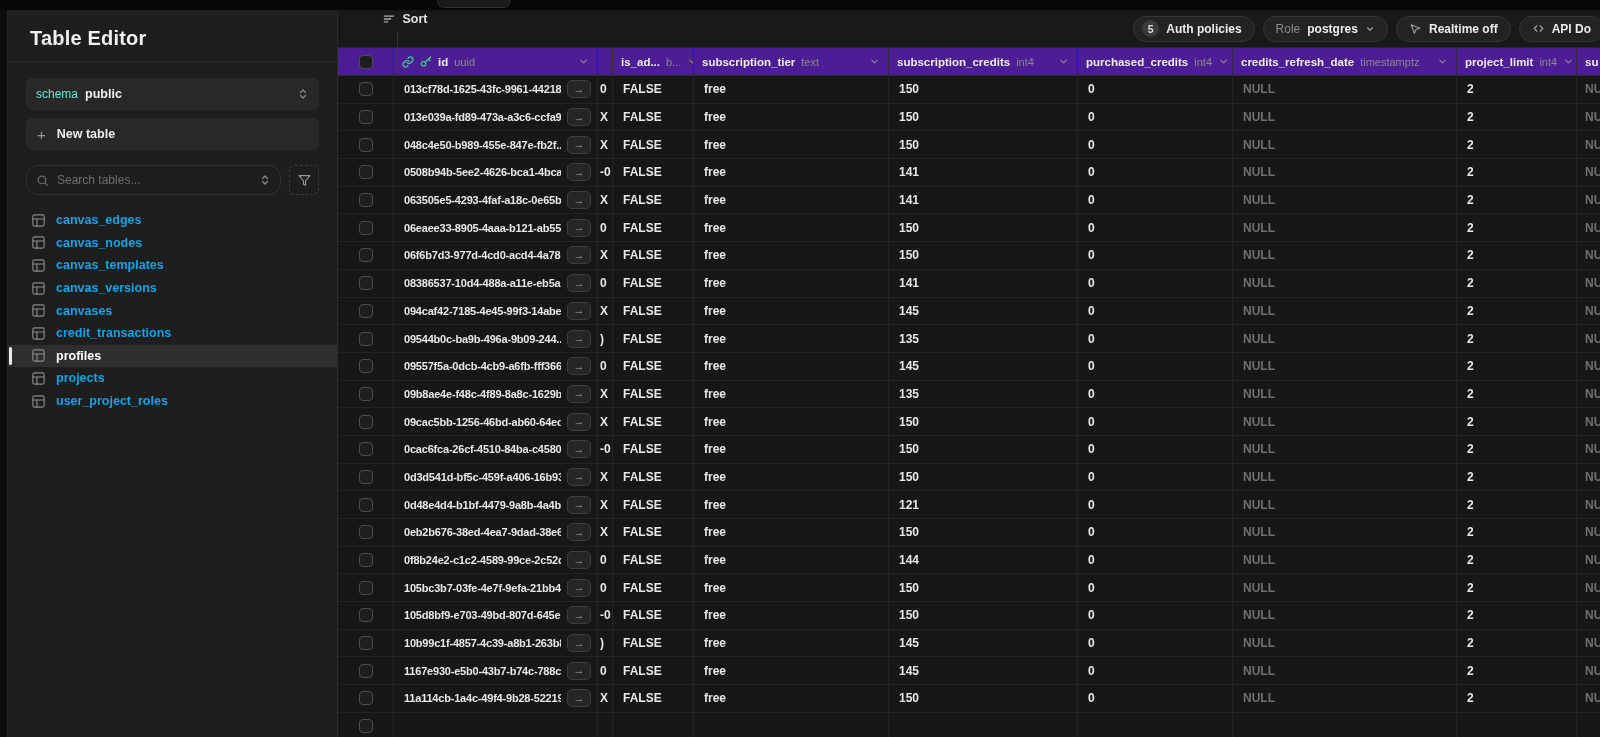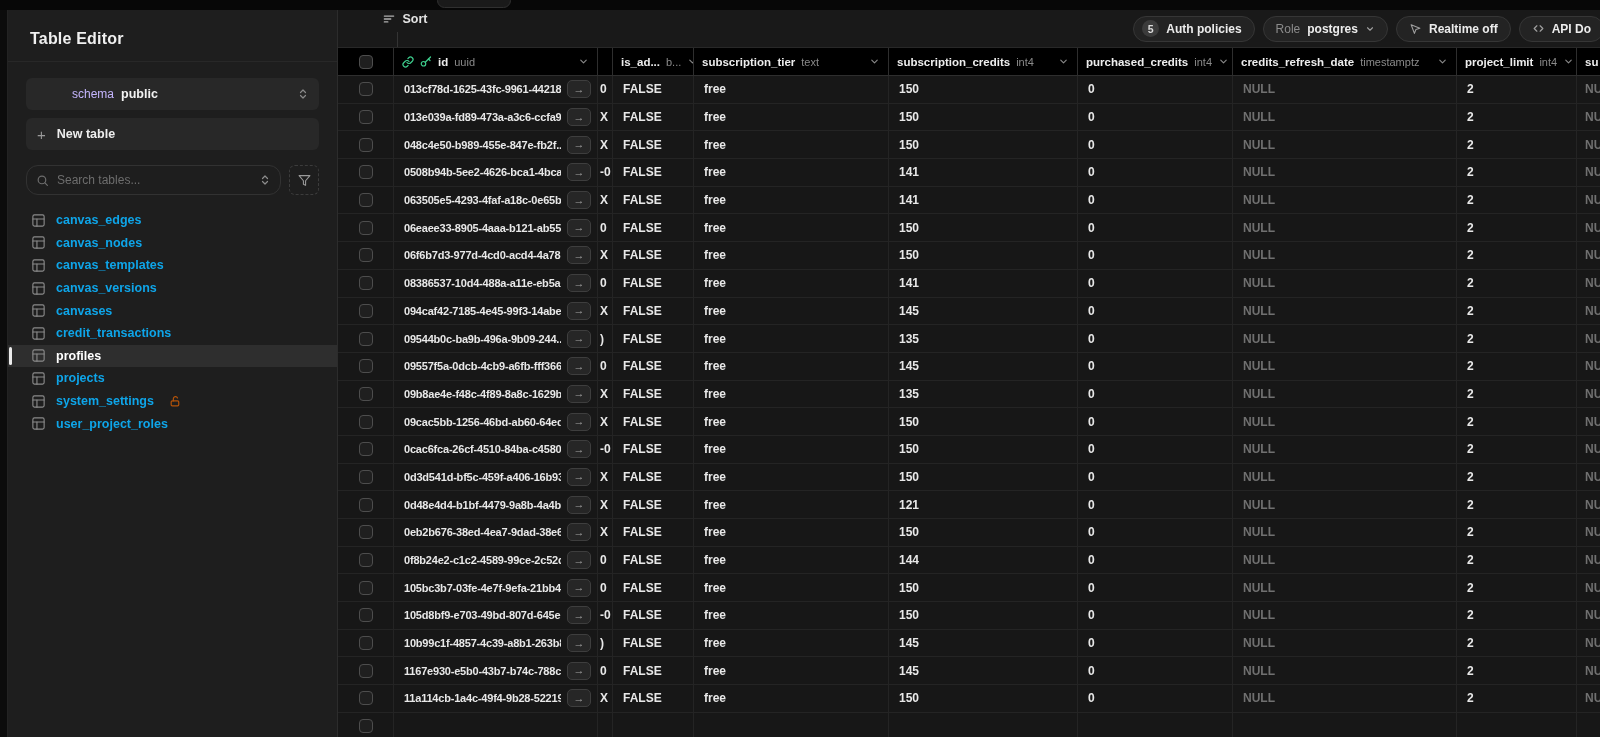--- a/index.html
+++ b/index.html
@@ -11,24 +11,24 @@
   }
   
   .top-strip{height:10px;background:#070707;position:relative;flex:0 0 auto;}
   .tab-remnant{position:absolute;left:437px;top:-7px;width:74px;height:15px;border:1px solid #303030;border-radius:8px;background:#1a1a1a;}
   .content{flex:1;display:flex;min-height:0;}
   .left-rail{width:8px;background:#0c0c0c;border-right:1px solid #232323;flex:0 0 auto;}
 
   
   .sidebar{width:330px;flex:0 0 auto;background:#1e1e1e;border-right:1px solid #2c2c2c;display:flex;flex-direction:column;min-height:0;}
   .sidebar-header{height:52px;flex:0 0 auto;display:flex;align-items:center;padding:0 22px;border-bottom:1px solid #282828;}
-  .sidebar-title{font-size:16px;font-weight:700;color:#f0f0f0;letter-spacing:.2px;margin-top:6px;}
+  .sidebar-title{font-size:20px;font-weight:700;color:#f0f0f0;letter-spacing:.2px;margin-top:6px;}
   .sidebar-controls{padding:16px 18px 4px;}
   .schema-select{height:32px;background:#282828;border-radius:6px;display:flex;align-items:center;gap:7px;padding:0 10px;cursor:pointer;}
-  .schema-label{color:#c4b5fd;font-size:12px;margin-left:36px;}
+  .schema-label{color:#5eead4;font-size:12px;}
   .schema-value{color:#f2f2f2;font-size:12.5px;font-weight:700;flex:1;}
   .new-table-btn{margin-top:8px;width:100%;height:32px;background:#282828;border:none;border-radius:6px;display:flex;align-items:center;gap:11px;padding:0 11px;color:#ededed;font-weight:700;font-size:12.5px;font-family:inherit;cursor:pointer;}
   .plus-glyph{color:#9a9a9a;font-size:15px;font-weight:400;line-height:1;}
   .search-row{display:flex;gap:8px;margin-top:15px;}
   .search-input{flex:1;height:30px;border:1px solid #323232;border-radius:12px;display:flex;align-items:center;gap:8px;padding:0 9px;background:transparent;cursor:text;}
   .search-placeholder{color:#6d6d6d;font-size:12px;flex:1;}
   .filter-tables-btn{width:30px;height:30px;flex:0 0 auto;border:1px dashed #3c3c3c;border-radius:6px;background:transparent;color:#9a9a9a;display:flex;align-items:center;justify-content:center;cursor:pointer;}
   .table-list{margin-top:10px;flex:1;overflow:hidden;}
   .table-item{height:22.6px;display:flex;align-items:center;gap:10px;padding-left:23px;color:#0ea5e9;font-size:12.5px;font-weight:600;position:relative;cursor:pointer;}
   .table-item .tbl-icon{color:#8a8a8a;flex:0 0 auto;display:flex;}
@@ -46,21 +46,21 @@
   .insert-btn{display:flex;align-items:center;gap:8px;height:28px;padding:0 16px;margin-left:12px;border-radius:14px;background:#ec4899;border:1px solid #2f9e63;color:#f4f8f5;font-size:12.5px;font-weight:700;font-family:inherit;cursor:pointer;}
   .insert-btn .i{display:flex;color:#cfe9da;}
   .tb-right{display:flex;align-items:center;gap:8px;margin-right:-14px;}
   .pill-btn{display:flex;align-items:center;gap:7px;height:26px;padding:0 12px;border-radius:13px;border:1px solid #363636;background:#232323;color:#ececec;font-size:12px;font-weight:700;font-family:inherit;white-space:nowrap;cursor:pointer;}
   .pill-btn .i{color:#9f9f9f;display:flex;}
   .count-badge{min-width:17px;height:17px;border-radius:9px;background:#3b3b3b;color:#dcdcdc;font-size:10.5px;font-weight:700;display:flex;align-items:center;justify-content:center;margin-left:-4px;padding:0 3px;}
   .role-prefix{color:#8b8b8b;font-weight:400;}
 
   
   .grid{flex:1;display:flex;flex-direction:column;min-height:0;overflow:hidden;}
-  .grid-header{height:28px;flex:0 0 auto;background:#000000;border-bottom:1px solid #2e2e2e;display:flex;}
+  .grid-header{height:28px;flex:0 0 auto;background:#4c1d95;border-bottom:1px solid #2e2e2e;display:flex;}
   .gh-cell{display:flex;align-items:center;gap:6px;padding:0 8px;border-right:1px solid #2e2e2e;color:#ededed;font-size:11.5px;font-weight:700;overflow:hidden;white-space:nowrap;}
   .gh-type{color:#8a8a8a;font-weight:400;font-size:11px;}
   .gh-chevron{margin-left:auto;color:#8a8a8a;display:flex;}
   .gh-ic{color:#3ecf8e;display:flex;flex:0 0 auto;}
   .grid-body{flex:1;overflow:hidden;}
   .row{height:27.7px;display:flex;border-bottom:1px solid #242424;background:#171717;}
   .cell{display:flex;align-items:center;padding:0 10px;border-right:1px solid #242424;color:#e8e8e8;font-size:12px;font-weight:600;overflow:hidden;white-space:nowrap;}
   .c-check{width:56px;flex:0 0 auto;justify-content:center;padding:0;}
   .c-id{width:204px;flex:0 0 auto;justify-content:space-between;gap:6px;padding:0 6px 0 10px;}
   .c-frag{width:15px;flex:0 0 auto;padding:0 0 0 2px;}
@@ -220,36 +220,20 @@
 
   </div>
           <div class="table-item">
     <span class="tbl-icon">
       <svg width="15" height="15" viewBox="0 0 24 24" fill="none" stroke="currentColor" stroke-width="1.8" stroke-linecap="round" stroke-linejoin="round">
                 <rect x="3" y="3" width="18" height="18" rx="2.5"></rect>
                 <line x1="3" y1="9.5" x2="21" y2="9.5"></line>
                 <line x1="9.5" y1="9.5" x2="9.5" y2="21"></line>
               </svg>
     </span>
-    <span>system_settings</span>
-    <span class="unlock-icon">
-      <svg width="13" height="13" viewBox="0 0 24 24" fill="none" stroke="currentColor" stroke-width="2.2" stroke-linecap="round" stroke-linejoin="round">
-                <rect x="4" y="11" width="14" height="9" rx="2"></rect>
-                <path d="M8 11V7a4 4 0 0 1 7.7-1.5"></path>
-              </svg>
-    </span>
-  </div>
-          <div class="table-item">
-    <span class="tbl-icon">
-      <svg width="15" height="15" viewBox="0 0 24 24" fill="none" stroke="currentColor" stroke-width="1.8" stroke-linecap="round" stroke-linejoin="round">
-                <rect x="3" y="3" width="18" height="18" rx="2.5"></rect>
-                <line x1="3" y1="9.5" x2="21" y2="9.5"></line>
-                <line x1="9.5" y1="9.5" x2="9.5" y2="21"></line>
-              </svg>
-    </span>
     <span>user_project_roles</span>
 
   </div>
         </nav>
     </aside>
 
     <main class="main">
       <div class="toolbar">
         <div class="tb-left">
           <button class="tb-btn">

